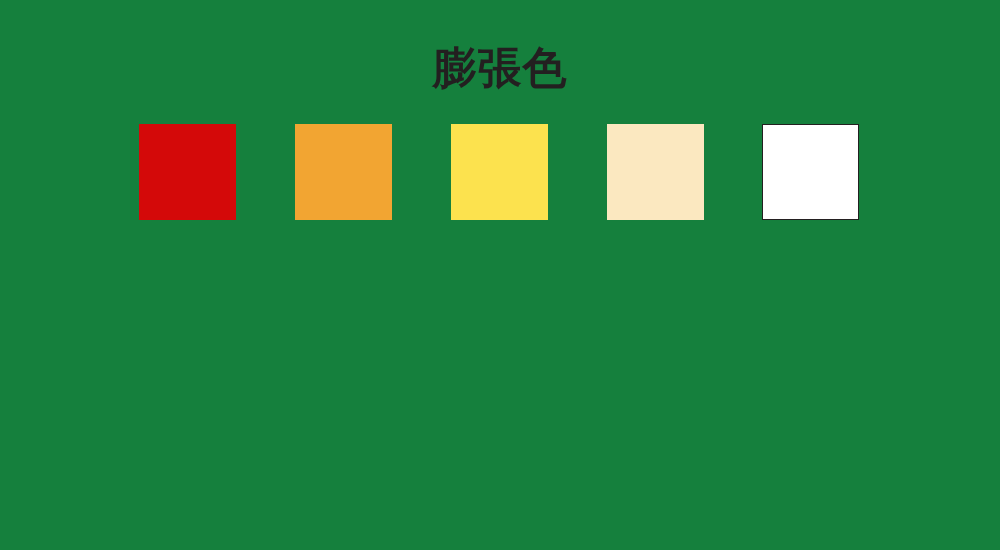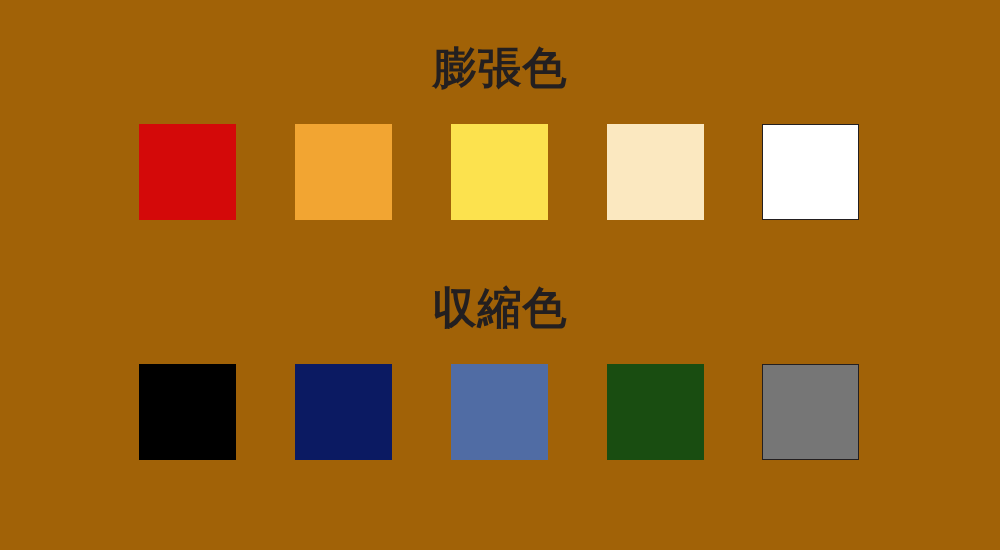--- a/index.html
+++ b/index.html
@@ -12,21 +12,21 @@
     height: 550px;
     background: #ffffff;
     font-family: "DejaVu Sans", "Liberation Sans", sans-serif;
     overflow: hidden;
     position: relative;
   }
   .infographic {
     position: relative;
     width: 1000px;
     height: 550px;
-    background: #a16207;
+    background: #15803d;
     box-sizing: border-box;
   }
   .section {
     position: absolute;
     left: 0;
     width: 1000px;
   }
   .section-expansion { top: 40px; }
   .section-contraction { top: 280px; }
 
@@ -80,24 +80,14 @@
     <div class="section-title" style="color: rgb(35, 31, 32);">膨張色</div>
     <div class="swatch-row">
       <div class="swatch s0" style="background-color: rgb(212, 9, 9);"></div>
       <div class="swatch s1" style="background-color: rgb(242, 165, 50);"></div>
       <div class="swatch s2" style="background-color: rgb(252, 226, 78);"></div>
       <div class="swatch s3" style="background-color: rgb(251, 232, 192);"></div>
       <div class="swatch s4 bordered" style="background-color: rgb(255, 255, 255);"></div>
     </div>
   </div>
 
-  <div class="section section-contraction">
-    <div class="section-title" style="color: rgb(35, 31, 32);">収縮色</div>
-    <div class="swatch-row">
-      <div class="swatch s0" style="background-color: rgb(0, 0, 0);"></div>
-      <div class="swatch s1" style="background-color: rgb(11, 26, 98);"></div>
-      <div class="swatch s2" style="background-color: rgb(80, 108, 164);"></div>
-      <div class="swatch s3" style="background-color: rgb(25, 77, 17);"></div>
-      <div class="swatch s4 bordered" style="background-color: rgb(118, 118, 118);"></div>
-    </div>
-  </div>
 
 </div>
 
 </body></html>

